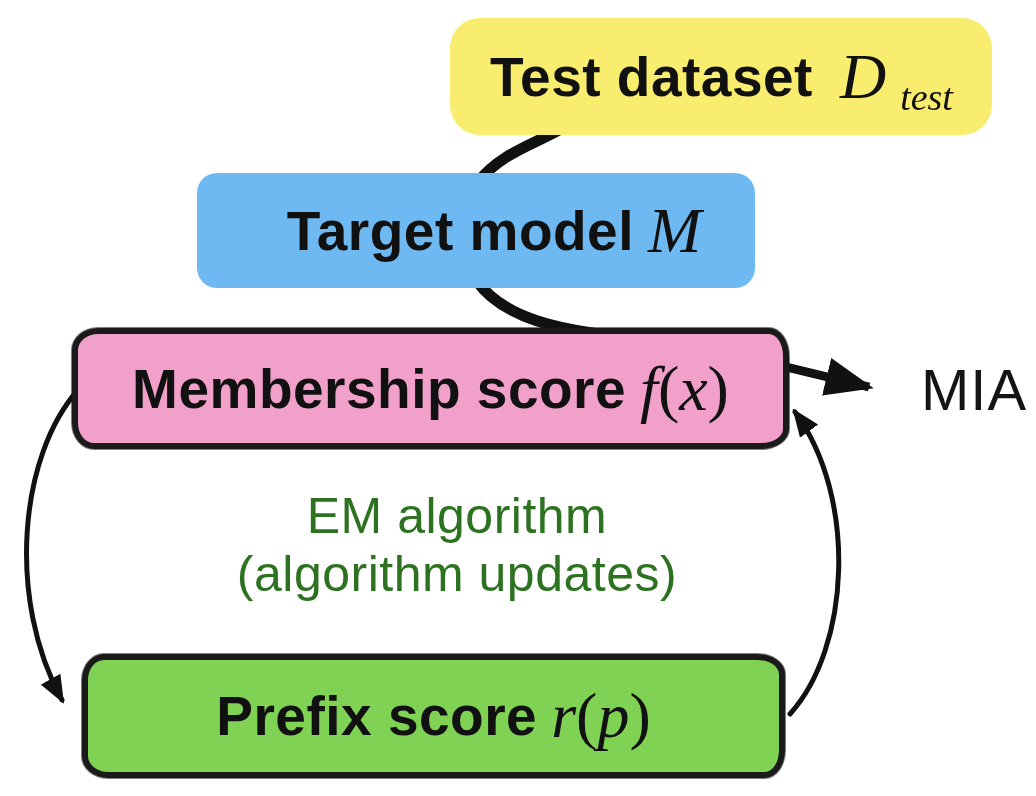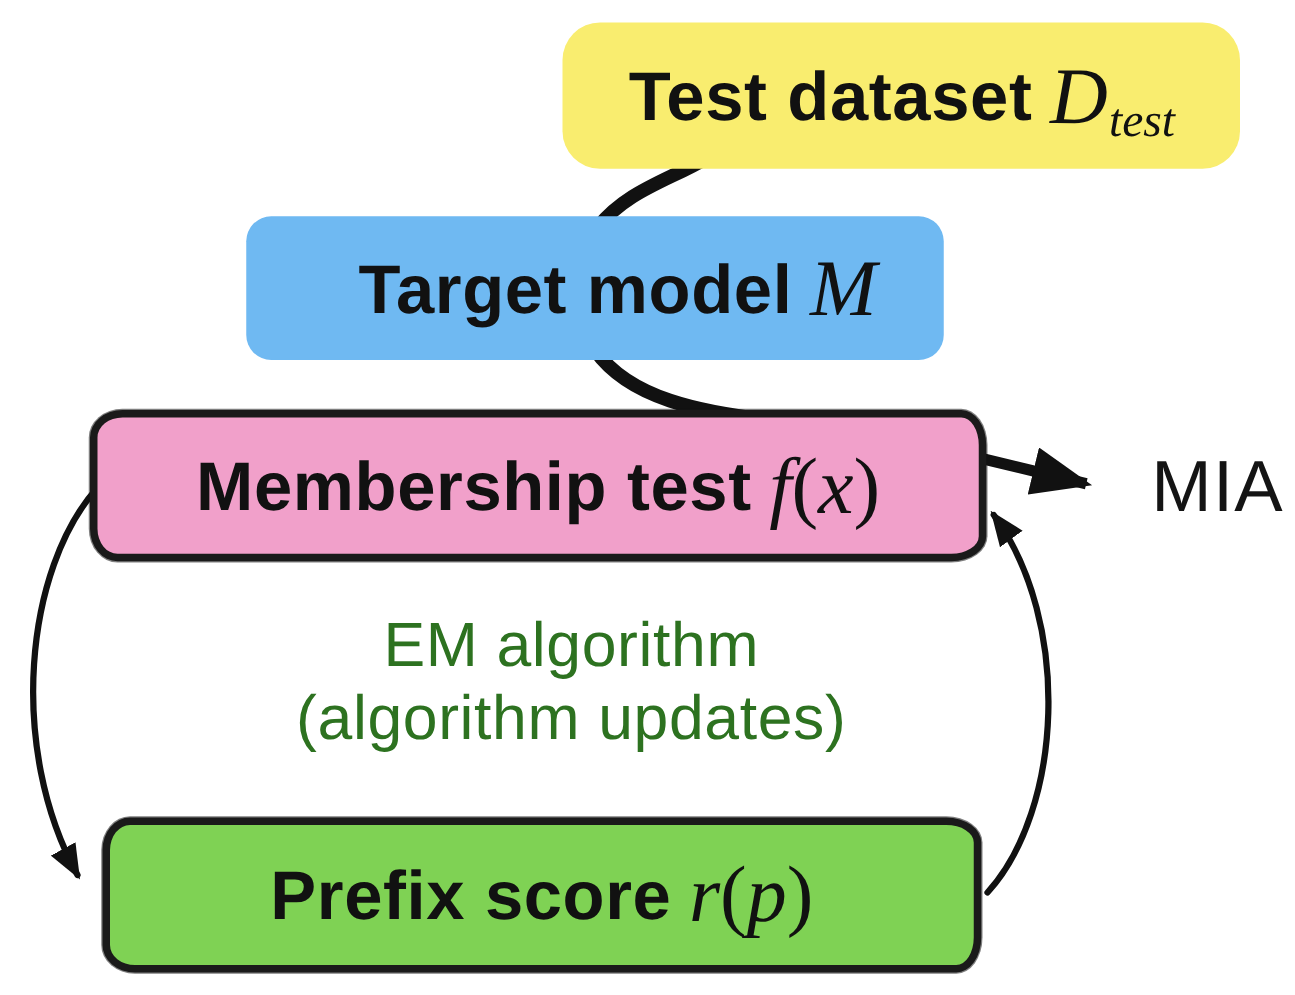--- a/index.html
+++ b/index.html
@@ -18,21 +18,21 @@
   .math {
     font-family:"Liberation Serif", serif; font-style:italic; font-weight:normal;
     font-size:64px; margin-left:14px; line-height:1;
   }
   .math .paren { font-style:normal; }
   .mathsub {
     font-family:"Liberation Serif", serif; font-style:italic; font-weight:normal;
     font-size:38px; position:relative; top:20px; left:1px; line-height:0;
   }
   
-  #box-test   { left:450px; top:18px;  width:542px; height:117px; background:#F9ED6F; border-radius:30px; }
+  #box-test   { left:450px; top:18px;  width:542px; height:117px; background:#F9ED6F; border-radius:30px;gap:13px; }
   #box-target { left:197px; top:173px; width:558px; height:115px; background:#6FB9F2; border-radius:20px;padding-left:36px; }
   
   #box-membership {
     left:72px; top:328px; width:717px; height:121px; background:#F1A0CA;
     border:6px solid #1a1a1a; box-shadow:0 0 0 1px rgba(20,20,20,.55);
     border-radius:26px 20px 28px 22px / 22px 28px 20px 26px;
   }
   #box-prefix {
     left:82px; top:654px; width:703px; height:124px; background:#7FD254;
     border:6px solid #1a1a1a; box-shadow:0 0 0 1px rgba(20,20,20,.55);
@@ -79,21 +79,21 @@
       <span class="math">D</span>
       <span class="mathsub">test</span>
   </div>
 
   <div class="box" id="box-target">
     <span class="lbl">Target model</span>
       <span class="math">M</span>
   </div>
 
   <div class="box" id="box-membership">
-    <span class="lbl">Membership test</span>
+    <span class="lbl">Membership score</span>
       <span class="math"><span>f</span><span class="paren">(</span><span>x</span><span class="paren">)</span></span>
   </div>
 
   <div class="em-note">
     <div>EM algorithm</div>
     <div>(algorithm updates)</div>
   </div>
 
   <div class="box" id="box-prefix">
     <span class="lbl">Prefix score</span>

